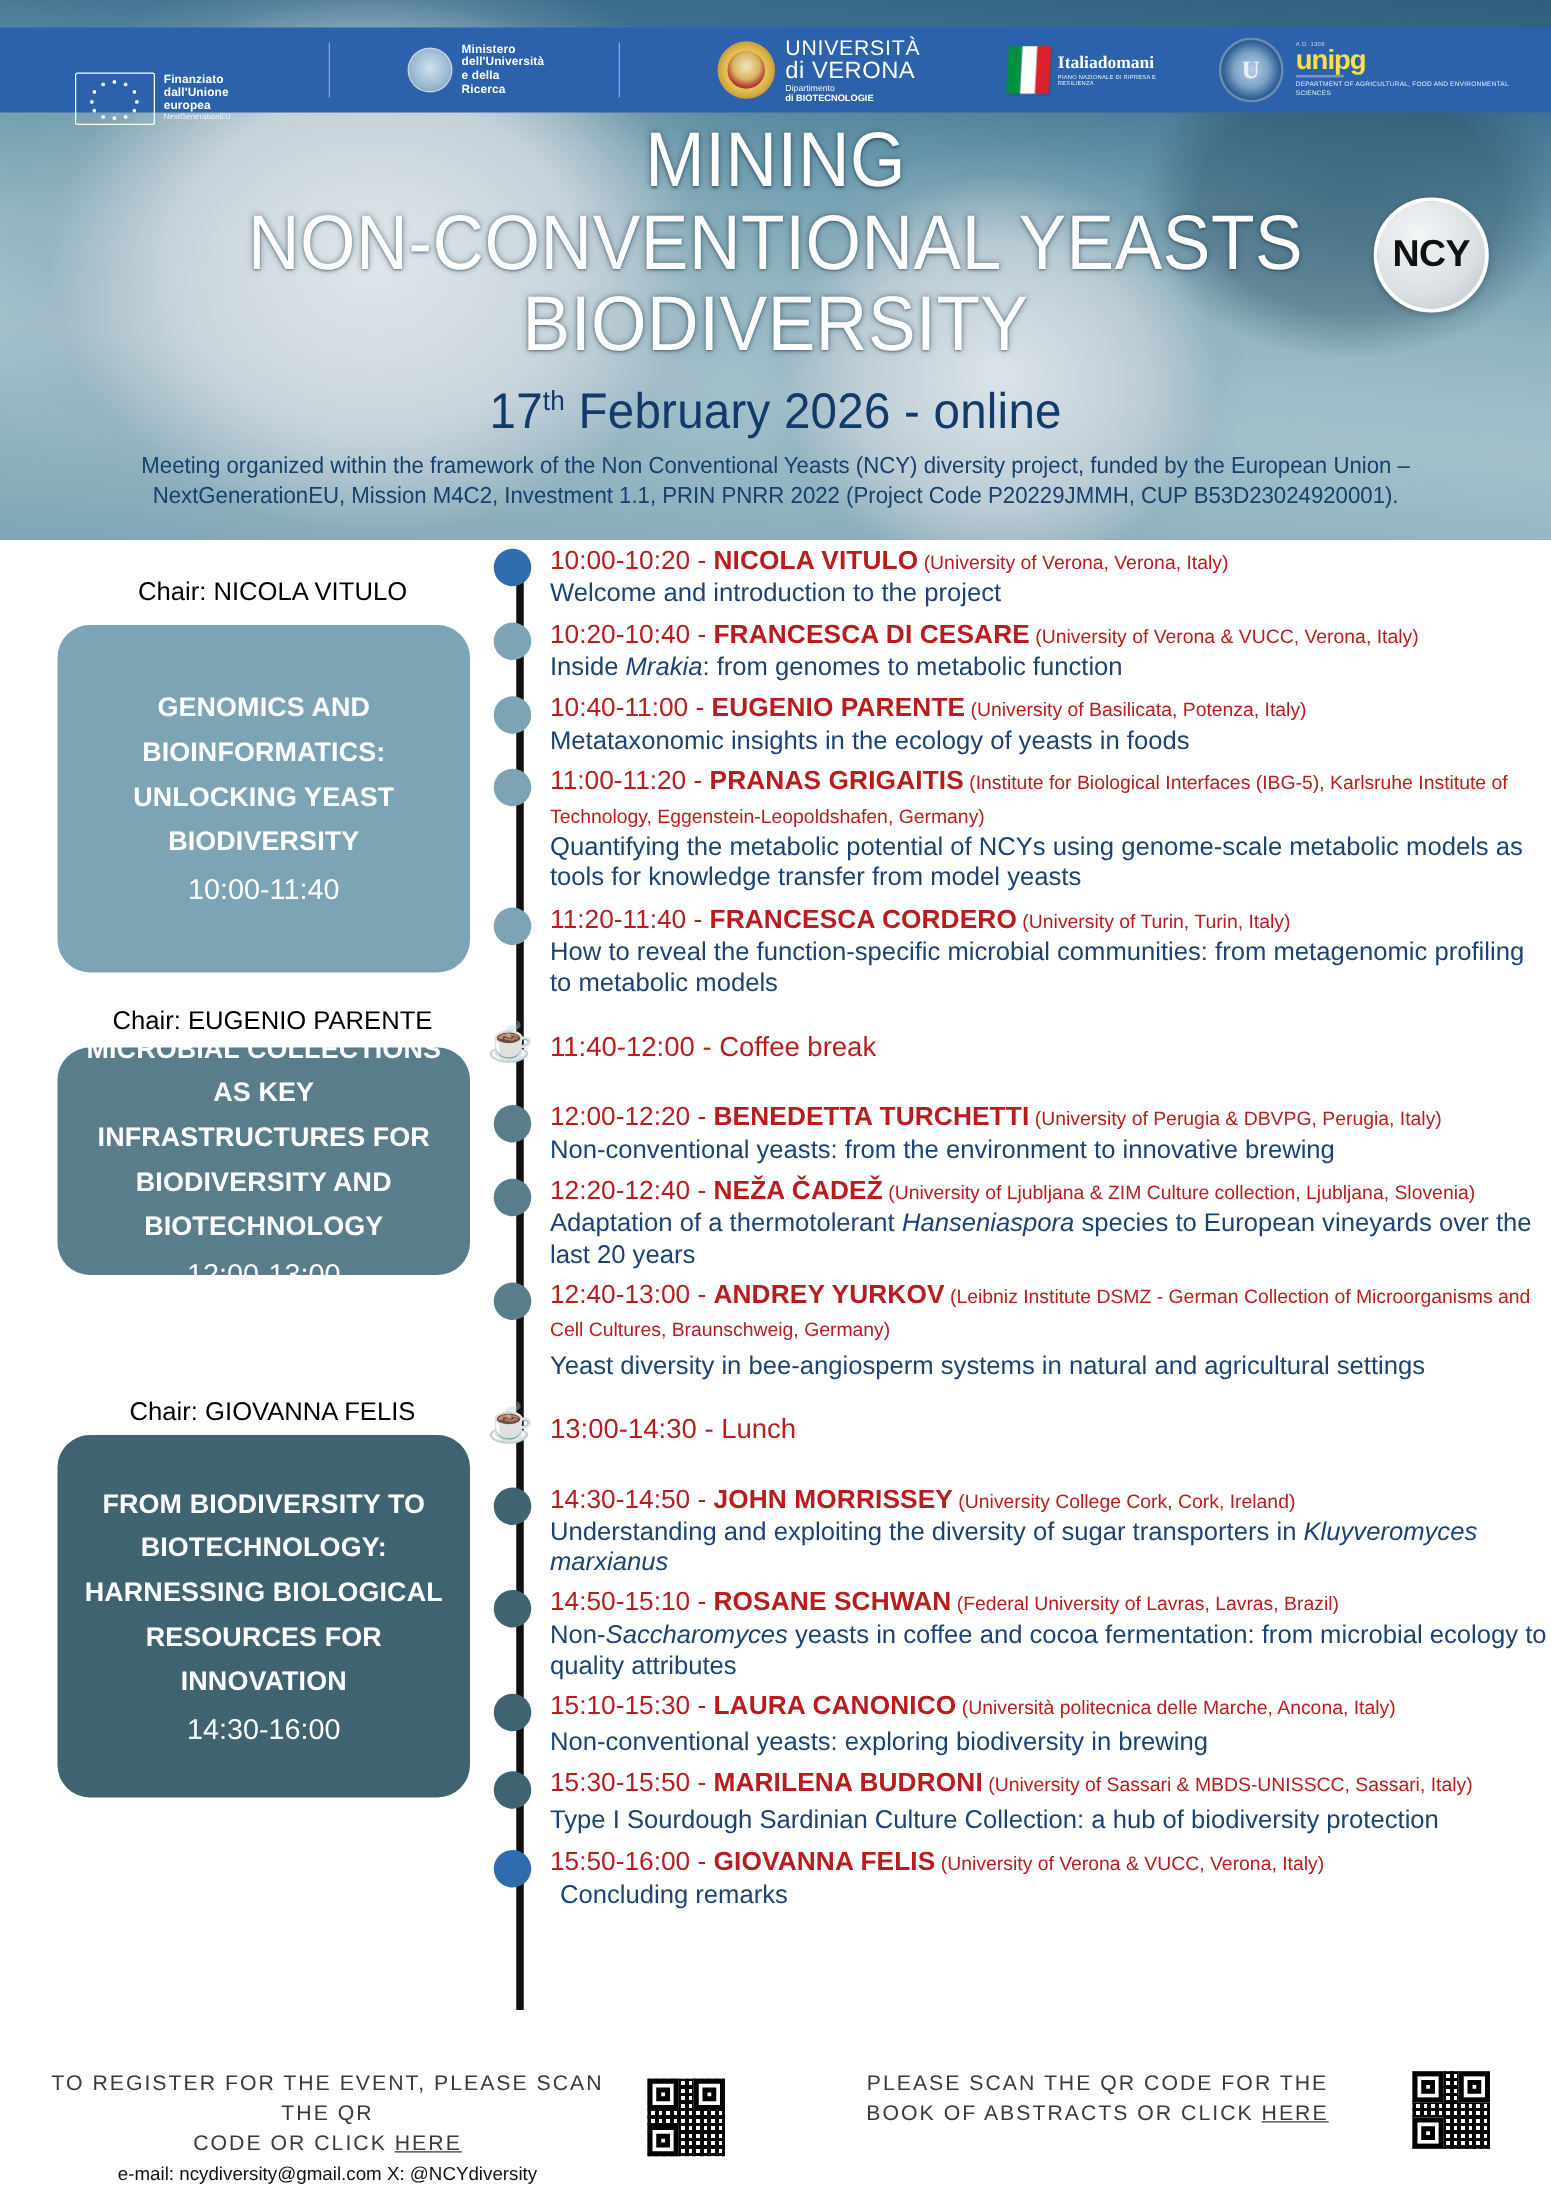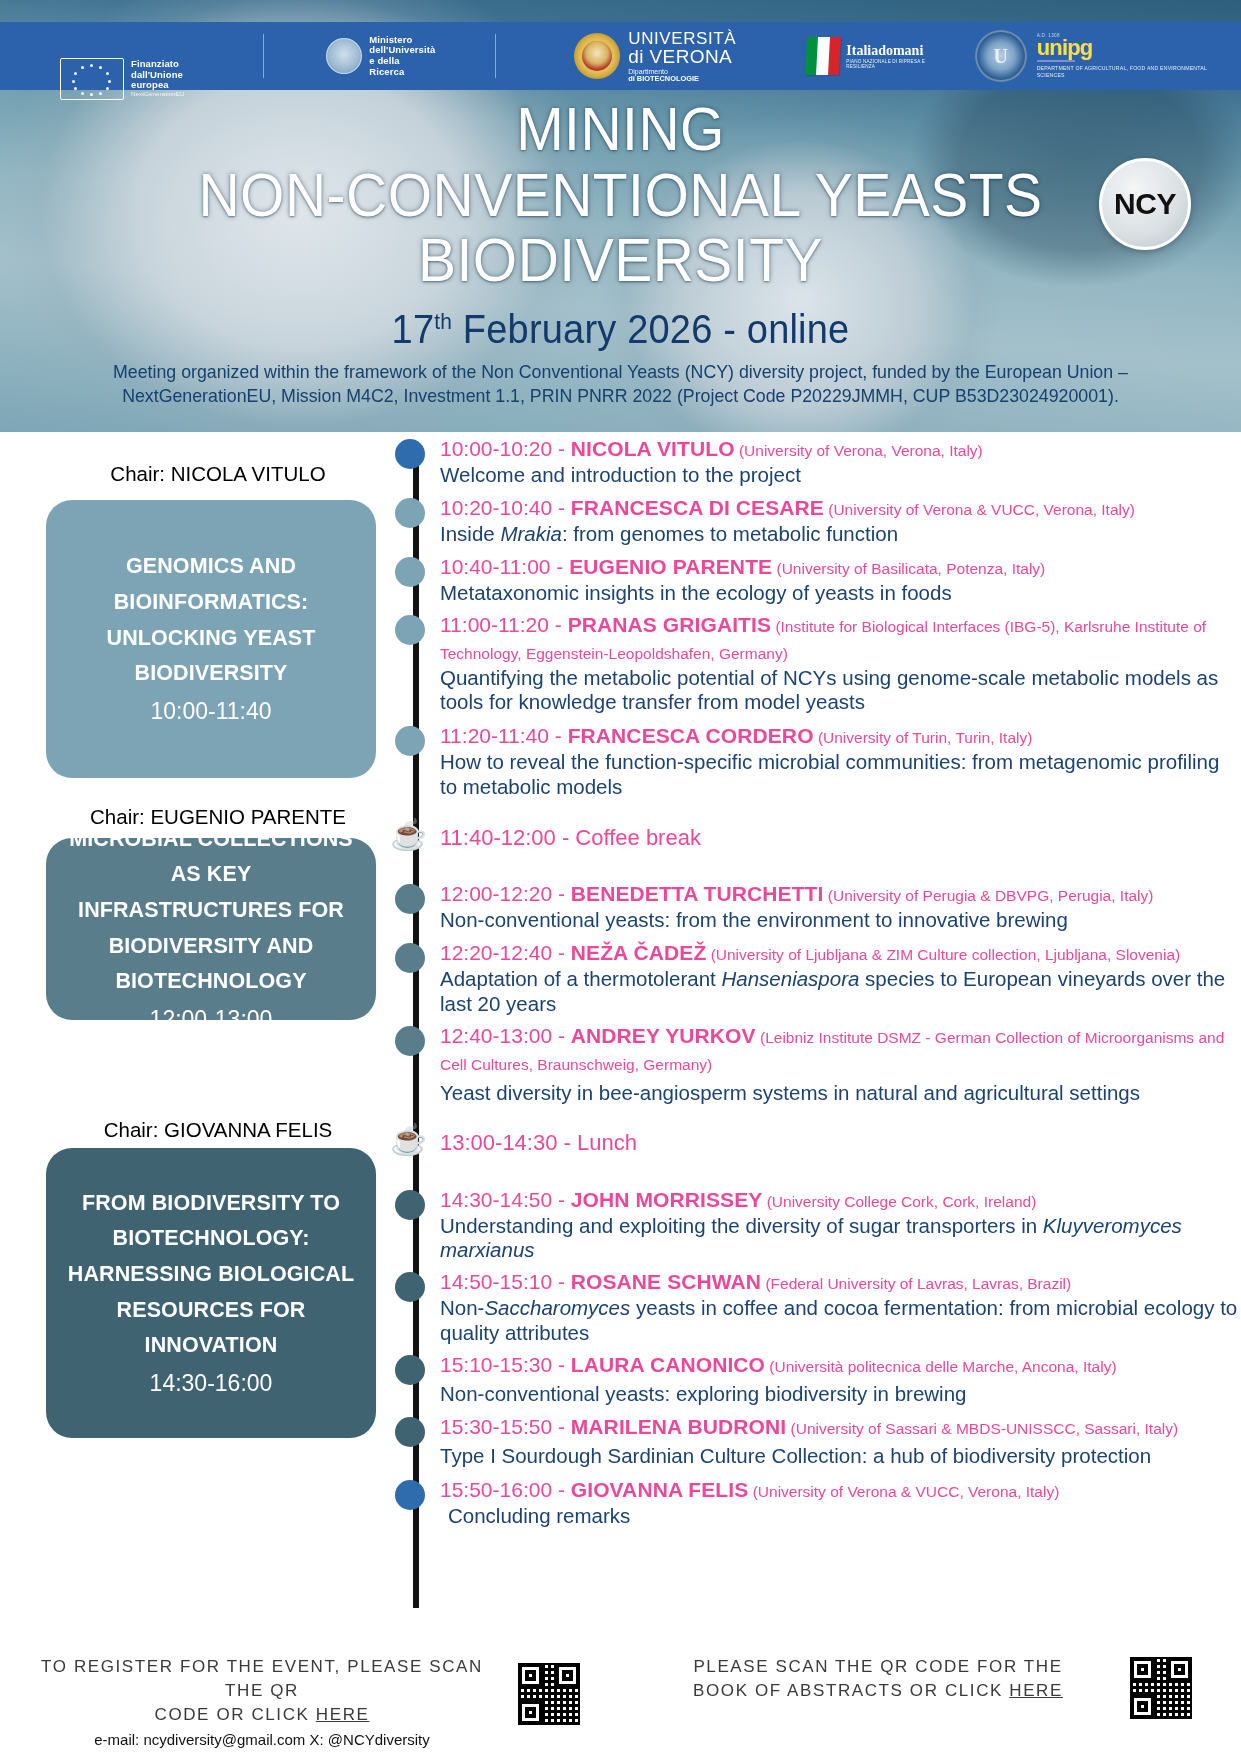--- a/index.html
+++ b/index.html
@@ -133,21 +133,21 @@
 
   .talks{position:absolute; left:396px; top:0; width:845px;}
   .talk{position:relative; padding-left:44px; margin-bottom:3px;}
   .dot{
     position:absolute; left:-1px; width:30px; height:30px; border-radius:50%;
   }
   .cup{
     position:absolute; left:-6px; top:-4px; font-size:30px; line-height:1;
     filter:saturate(1.15);
   }
-  .ln1{color:#ec4899; font-size:21px; line-height:1.24;
+  .ln1{color:#b91c1c; font-size:21px; line-height:1.24;
        font-family:"Liberation Sans",sans-serif;}
   .ln1 .tm{font-weight:normal;}
   .ln1 .spk{font-weight:bold; letter-spacing:.1px;}
   .ln1 .aff{font-size:15.5px; font-weight:normal;
     font-family:"Liberation Sans Narrow","Liberation Sans",sans-serif;}
   .ln2{color:#1b4272; font-size:20.5px; line-height:1.21; margin-top:1px;
     font-family:"Liberation Sans Narrow","Liberation Sans",sans-serif;}
   .ln2 i{font-style:italic;}
   .break .ln1{font-size:22px;}
 

